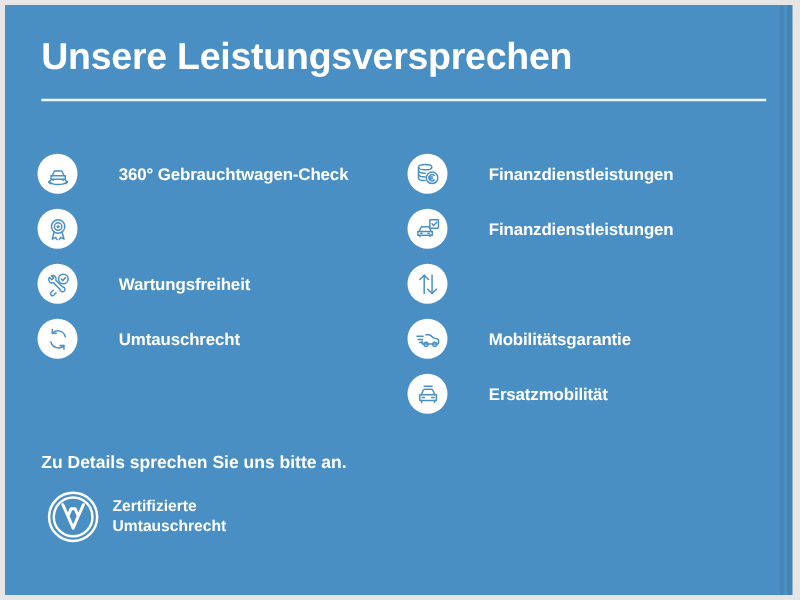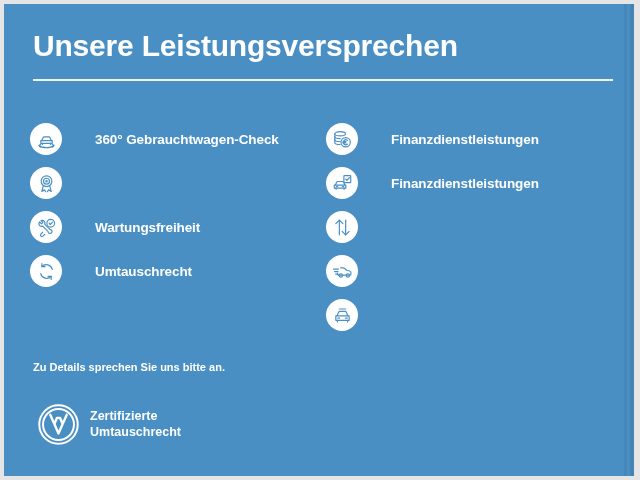--- a/index.html
+++ b/index.html
@@ -114,30 +114,30 @@
     color: #ffffff;
     white-space: nowrap;
     letter-spacing: -0.1px;
   }
 
   
   #footnote {
     position: absolute;
     left: 29px;
     top: 357px;
-    font-size: 11px;
+    font-size: 14px;
     font-weight: bold;
     color: #ffffff;
     white-space: nowrap;
   }
 
   #logo-lockup {
     position: absolute;
     left: 32px;
-    top: 398px;
+    top: 387px;
     display: flex;
     align-items: center;
     justify-content: center;
   }
   #vw-mark {
     width: 45px;
     height: 45px;
     flex: 0 0 auto;
   }
   #vw-mark svg { display: block; }
@@ -262,32 +262,34 @@
       <div class="benefit-row">
         <span class="icon-badge">
           <svg viewBox="0 0 24 24">
             <path d="M7.4 16.2h13.2c.6 0 1-.5 1-1v-1.9c0-.9-.6-1.7-1.5-1.9l-3.3-.8-2.3-2a3 3 0 0 0-2-.8h-2.6"></path>
             <path d="M7.4 16.2c-.6 0-1-.5-1-1v-1.4"></path>
             <circle cx="10.1" cy="16.5" r="1.9"></circle>
             <circle cx="18.1" cy="16.5" r="1.9"></circle>
             <path d="M1.8 9.2h5.6M2.8 12.1h4.1M4.1 14.9h2.6"></path>
           </svg>
         </span>
+        <span class="benefit-label">Mobilitätsgarantie</span>
       </div>
 
       <div class="benefit-row">
         <span class="icon-badge">
           <svg viewBox="0 0 24 24">
             <path d="M4.4 12.4h15.2v5.1H4.4z"></path>
             <path d="M5.8 12.4l1.7-4.1c.3-.6.9-1 1.5-1h5.9c.7 0 1.3.4 1.5 1l1.7 4.1"></path>
             <path d="M6.1 17.5v1.9M17.9 17.5v1.9"></path>
             <path d="M6.6 14.9h2.1M15.3 14.9h2.1"></path>
             <path d="M8.4 4.6h7.2"></path>
           </svg>
         </span>
+        <span class="benefit-label">Ersatzmobilität</span>
       </div>
 
     </div>
 
     <div id="footnote">Zu Details sprechen Sie uns bitte an.</div>
 
     <div id="logo-lockup">
       <span id="vw-mark">
         <svg viewBox="0 0 48 48" width="45" height="45">
           <circle cx="24" cy="24" r="20.5" fill="none" stroke="#ffffff" stroke-width="2.1"></circle>

